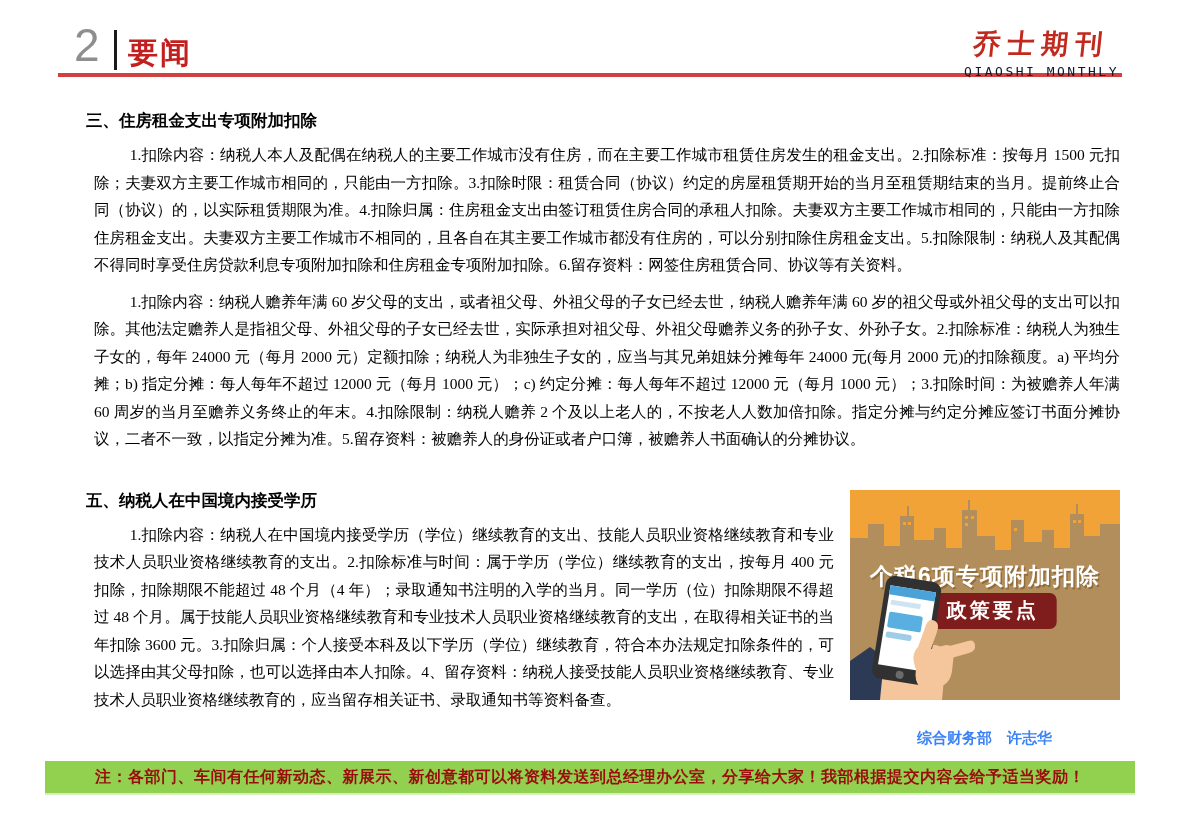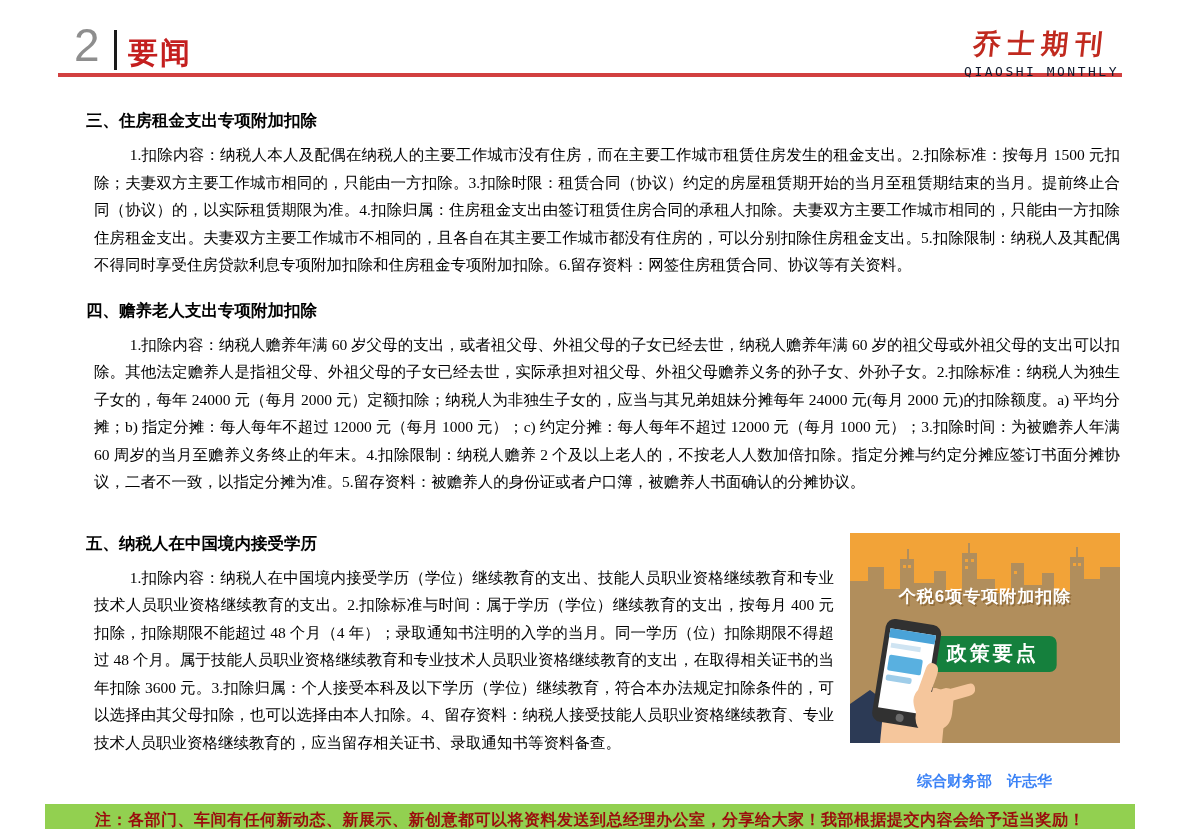--- a/index.html
+++ b/index.html
@@ -28,25 +28,25 @@
             text-indent:2.3em; margin-top:9px;margin-left:31px; }
   .sec3 h3 { margin-top:33px; }
   .sec4 h3 { margin-top:21px; }
   .sec5 { margin-top:37px; }
   .sec5 h3 { margin-top:14px; }
 
   
   .poster { float:right; width:270px; height:210px; margin:0 0 10px 16px; position:relative;
             background:#b18e5c; overflow:hidden; }
   .poster-sky { position:absolute; top:0; left:0; width:270px; height:92px; display:block; }
-  .poster-title { position:absolute; top:52px; left:0; width:100%; text-align:center;
-                  font-family:"Liberation Sans",sans-serif; font-weight:bold; font-size:17px;
+  .poster-title { position:absolute; top:71px; left:0; width:100%; text-align:center;
+                  font-family:"Liberation Sans",sans-serif; font-weight:bold; font-size:23px;
                   color:#ffffff; letter-spacing:1px; text-shadow:1.5px 1.5px 0 rgba(122,82,30,.55); }
   .poster-badge { position:absolute; top:103px; left:50%; transform:translateX(-44%);
-                  background:#15803d; color:#fff; font-family:"Liberation Sans",sans-serif;
+                  background:#7f1d1d; color:#fff; font-family:"Liberation Sans",sans-serif;
                   font-weight:bold; font-size:20px; letter-spacing:3px;
                   padding:4px 18px 5px; border-radius:7px; }
   .poster-hand { position:absolute; left:0; bottom:0; }
 
   
   .byline { clear:right; text-align:right; margin:16px 68px 0 0;
             font-family:"Liberation Sans",sans-serif; font-weight:bold; font-size:15px; color:#3b82f6; }
   .banner { margin:13px 46px 16px 45px; height:34px; background:#92d050;
             border-bottom:2px solid #d8ecc2; text-align:center; }
   .banner-text { display:inline-block; line-height:32px; font-family:"Liberation Sans",sans-serif;
@@ -67,21 +67,20 @@
 <div class="rule"></div>
 
 <div class="article">
 
   <div class="sec3">
     <h3 class="sec-h">三、住房租金支出专项附加扣除</h3>
     <p class="sec-p">1.扣除内容：纳税人本人及配偶在纳税人的主要工作城市没有住房，而在主要工作城市租赁住房发生的租金支出。2.扣除标准：按每月 1500 元扣除；夫妻双方主要工作城市相同的，只能由一方扣除。3.扣除时限：租赁合同（协议）约定的房屋租赁期开始的当月至租赁期结束的当月。提前终止合同（协议）的，以实际租赁期限为准。4.扣除归属：住房租金支出由签订租赁住房合同的承租人扣除。夫妻双方主要工作城市相同的，只能由一方扣除住房租金支出。夫妻双方主要工作城市不相同的，且各自在其主要工作城市都没有住房的，可以分别扣除住房租金支出。5.扣除限制：纳税人及其配偶不得同时享受住房贷款利息专项附加扣除和住房租金专项附加扣除。6.留存资料：网签住房租赁合同、协议等有关资料。</p>
   </div>
 
   <div class="sec4">
-    <h3 class="sec-h">四、赡养老人支出专项附加扣除</h3>
     <p class="sec-p">1.扣除内容：纳税人赡养年满 60 岁父母的支出，或者祖父母、外祖父母的子女已经去世，纳税人赡养年满 60 岁的祖父母或外祖父母的支出可以扣除。其他法定赡养人是指祖父母、外祖父母的子女已经去世，实际承担对祖父母、外祖父母赡养义务的孙子女、外孙子女。2.扣除标准：纳税人为独生子女的，每年 24000 元（每月 2000 元）定额扣除；纳税人为非独生子女的，应当与其兄弟姐妹分摊每年 24000 元(每月 2000 元)的扣除额度。a) 平均分摊；b) 指定分摊：每人每年不超过 12000 元（每月 1000 元）；c) 约定分摊：每人每年不超过 12000 元（每月 1000 元）；3.扣除时间：为被赡养人年满 60 周岁的当月至赡养义务终止的年末。4.扣除限制：纳税人赡养 2 个及以上老人的，不按老人人数加倍扣除。指定分摊与约定分摊应签订书面分摊协议，二者不一致，以指定分摊为准。5.留存资料：被赡养人的身份证或者户口簿，被赡养人书面确认的分摊协议。</p>
   </div>
 
   <div class="sec5">
 
     <div class="poster">
       <svg class="poster-sky" viewBox="0 0 270 92" preserveAspectRatio="none">
         <rect x="0" y="0" width="270" height="92" fill="#f2a338"></rect>
         <g fill="#b18e5c">
           <rect x="0" y="48" width="22" height="44"></rect>

